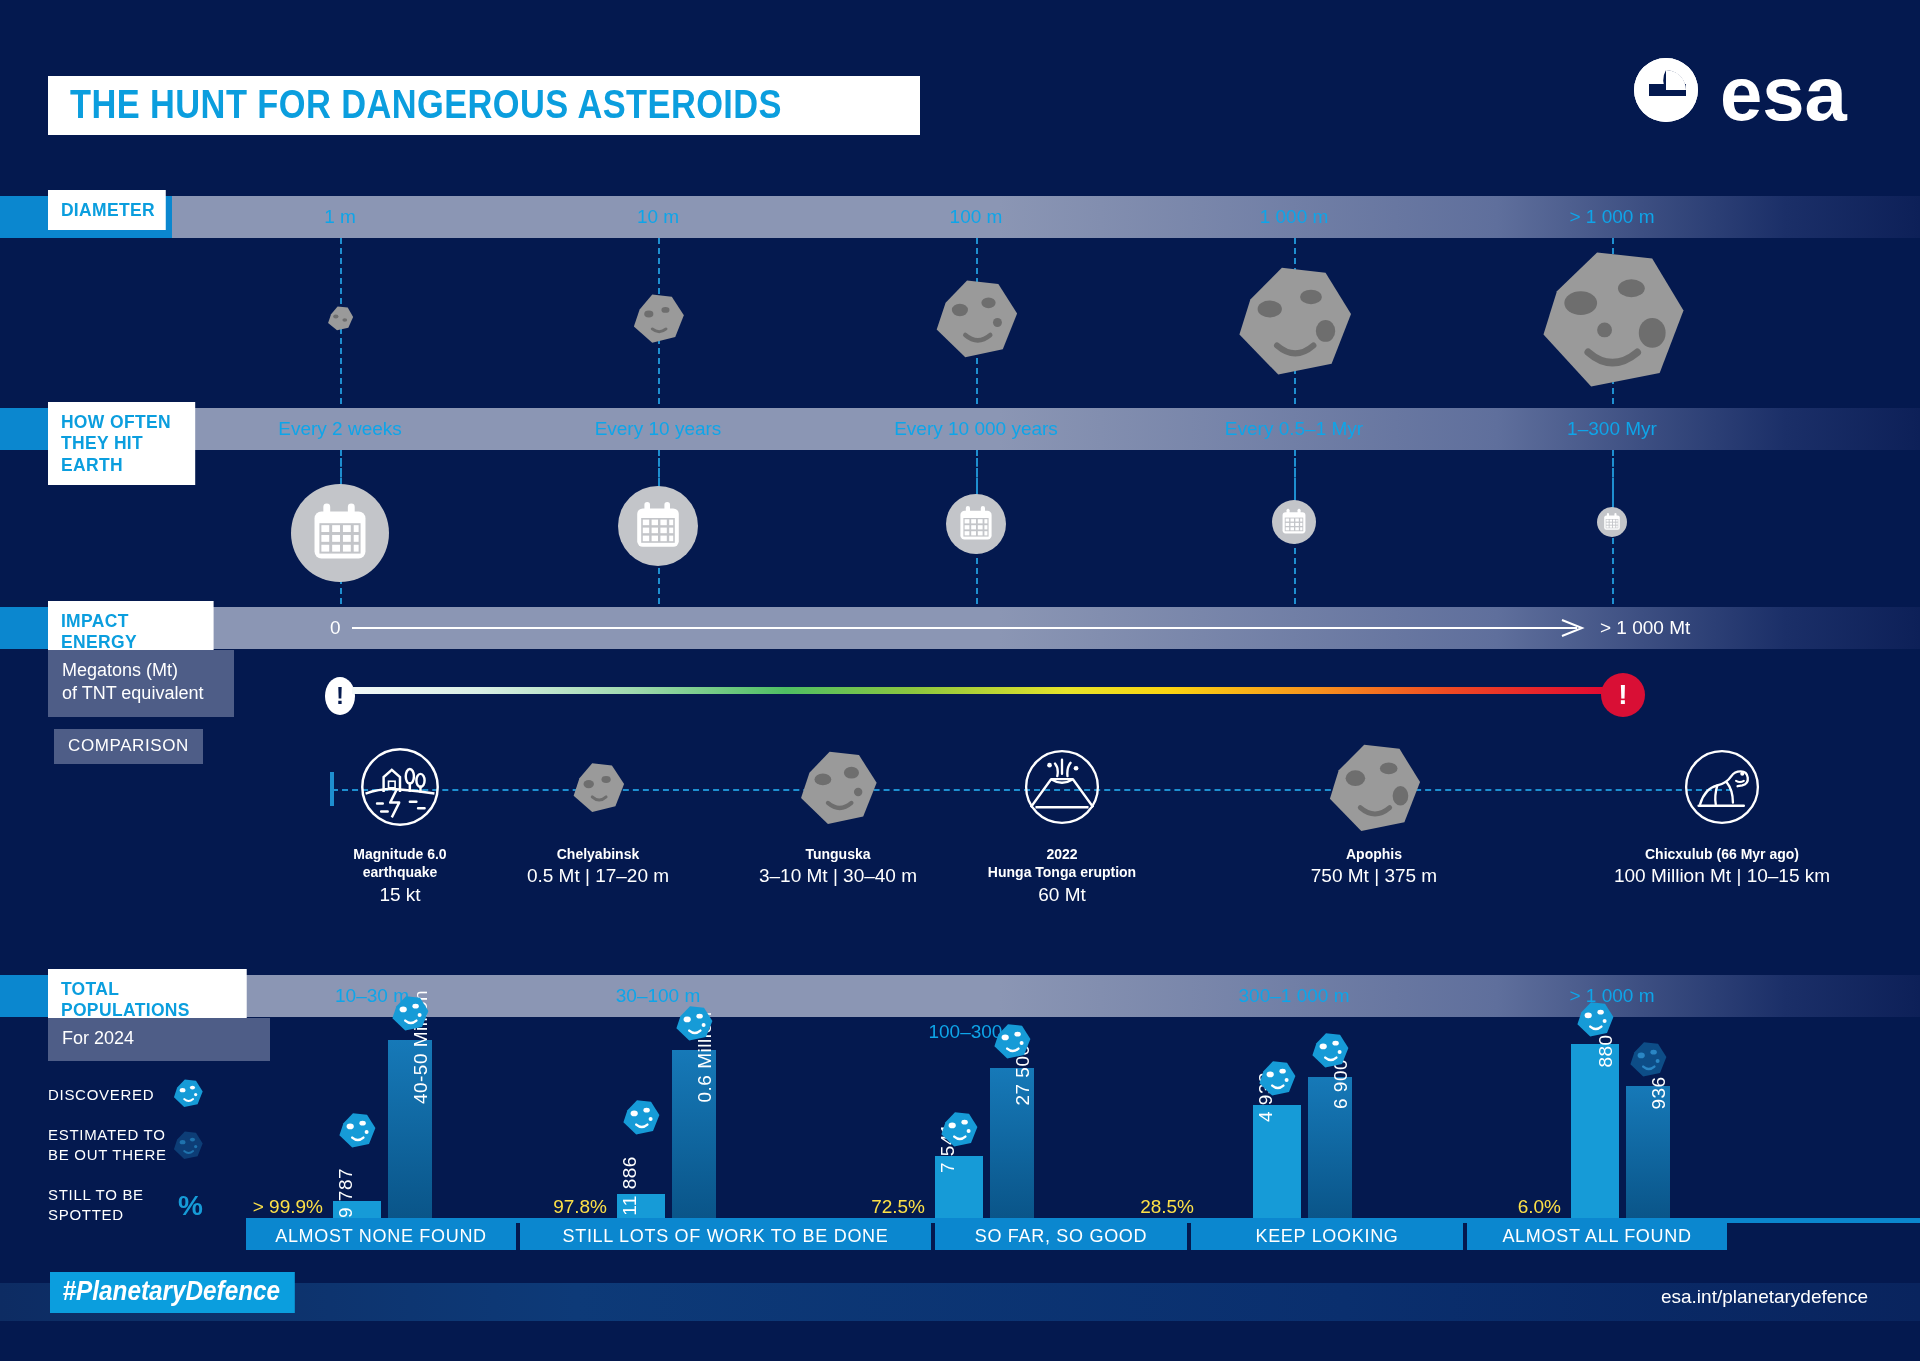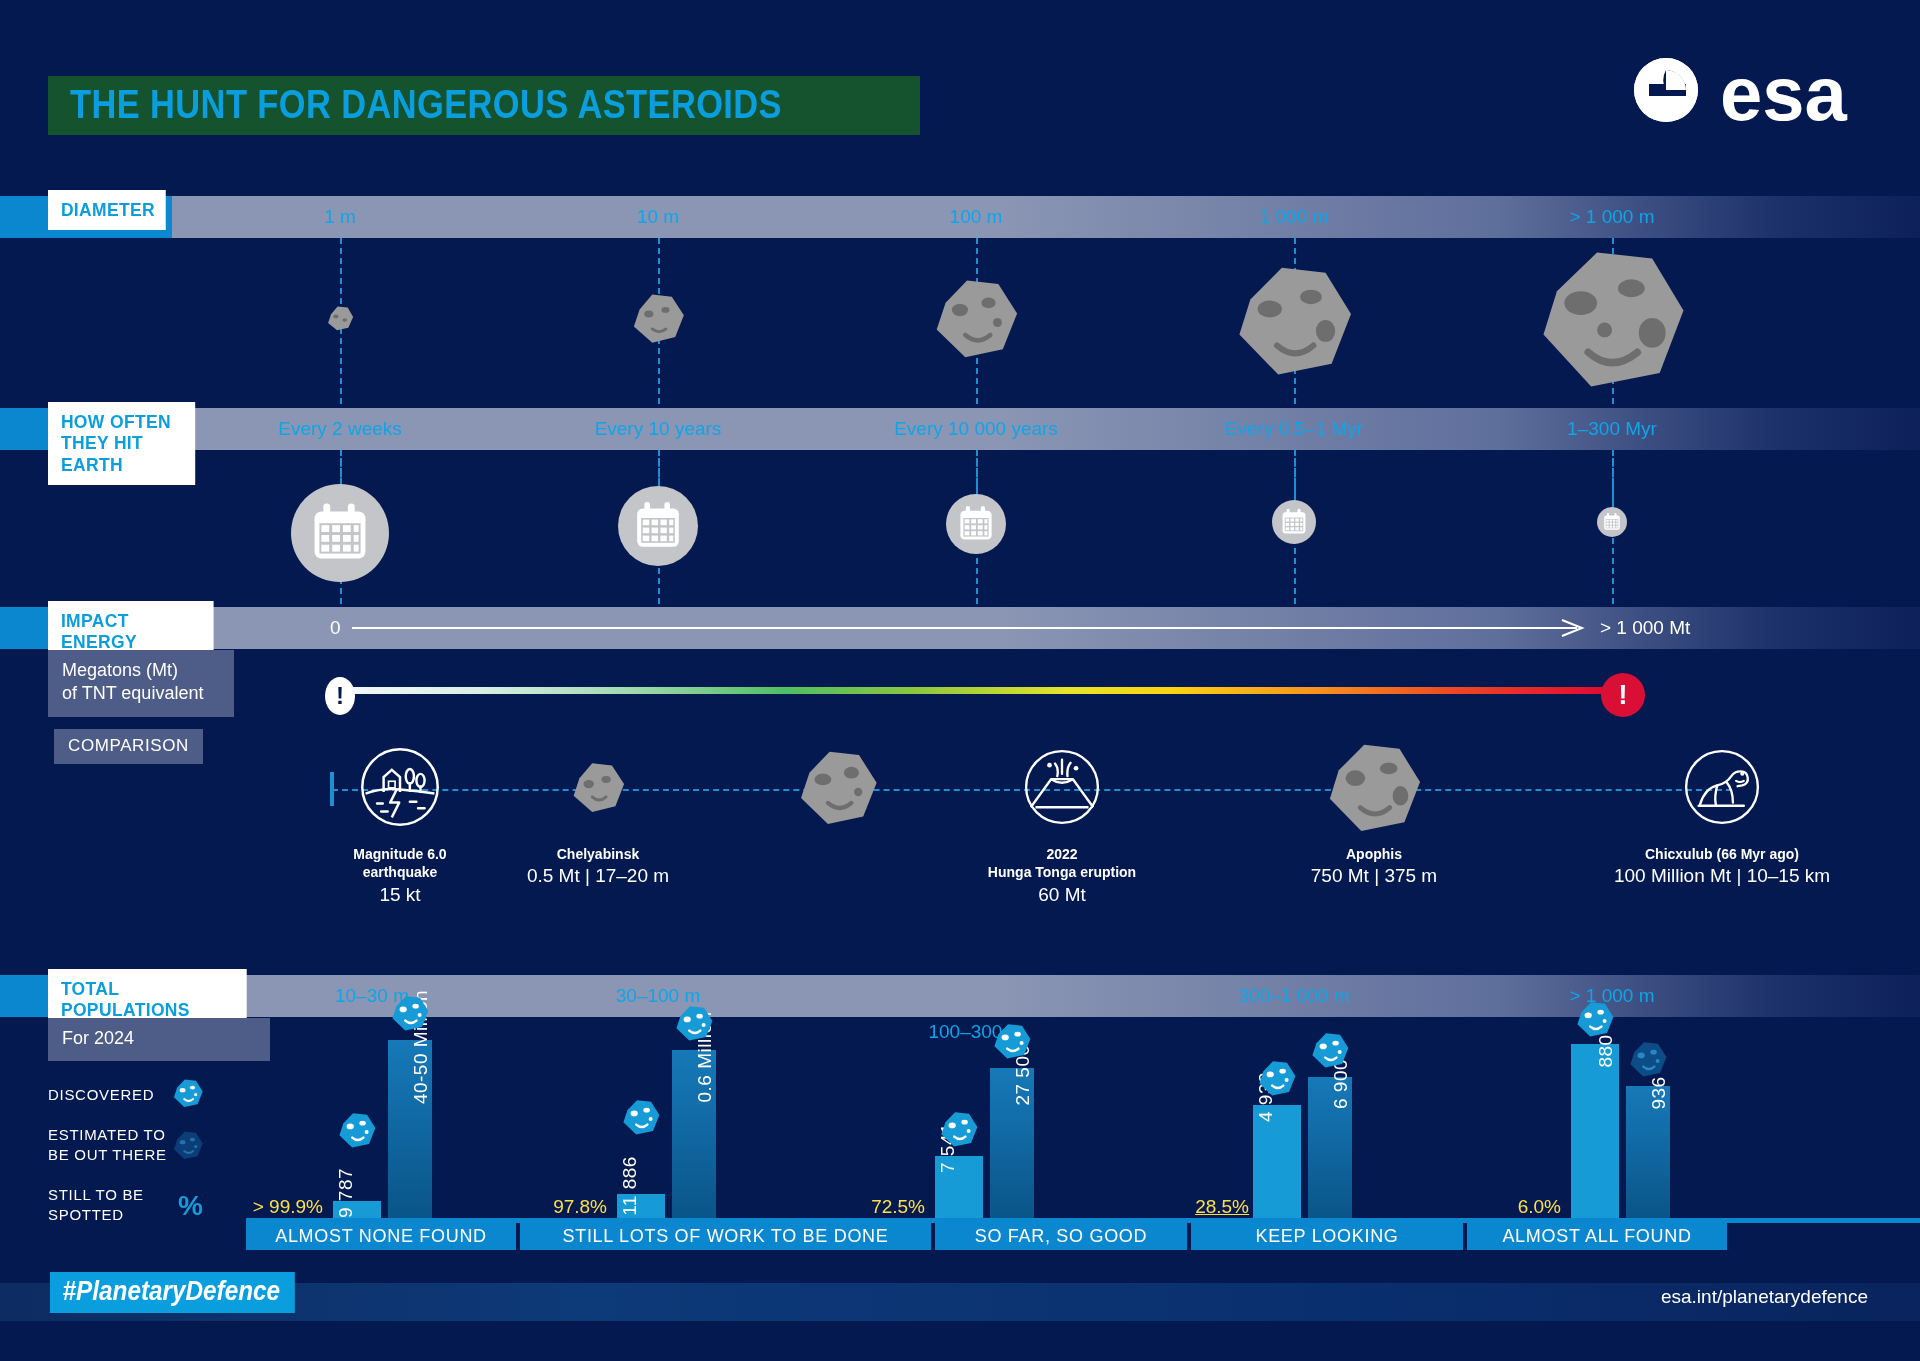--- a/index.html
+++ b/index.html
@@ -9,21 +9,21 @@
     position: relative;
     font-family: "Liberation Sans", sans-serif;
     color: #ffffff;
     overflow: hidden;
   }
   .stage { position: absolute; inset: 0; background: #04194f; }
 
   
   #title-box {
     position: absolute; left: 48px; top: 76px;
-    background: #14532d; padding: 6px 22px 8px 22px;
+    background: #ffffff; padding: 6px 22px 8px 22px;
   }
   #title-box .t {
     color: #0b9ede;
     font-size: 40px; font-weight: bold; letter-spacing: .5px;
     transform: scaleX(.86); transform-origin: left center;
     white-space: nowrap;
     font-family: "Liberation Sans Narrow","Liberation Sans",sans-serif;
   }
 
   
@@ -458,20 +458,24 @@
 
   <div class="comp-item" style="left:400px;">
     <div class="nm">Magnitude 6.0
 earthquake</div>
     <div class="dt">15 kt</div>
   </div>
   <div class="comp-item" style="left:598px;">
     <div class="nm">Chelyabinsk</div>
     <div class="dt">0.5 Mt | 17–20 m</div>
   </div>
+  <div class="comp-item" style="left:838px;">
+    <div class="nm">Tunguska</div>
+    <div class="dt">3–10 Mt | 30–40 m</div>
+  </div>
   <div class="comp-item" style="left:1062px; width:360px;">
     <div class="nm">2022
 Hunga Tonga eruption</div>
     <div class="dt">60 Mt</div>
   </div>
   <div class="comp-item" style="left:1374px;">
     <div class="nm">Apophis</div>
     <div class="dt">750 Mt | 375 m</div>
   </div>
   <div class="comp-item" style="left:1722px; width:400px;">
@@ -603,21 +607,21 @@
       <div class="bar-ast" style="top:-46px;">
         <svg width="40" height="38" viewBox="0 0 100 94">
             <path d="M16 30 L40 5 L75 9 L96 42 L80 82 L38 91 L6 60 Z" fill="#169bd7"></path>
             <ellipse cx="33" cy="38" rx="9" ry="7" fill="#fff"></ellipse>
             <ellipse cx="64" cy="30" rx="8" ry="6" fill="#fff"></ellipse>
             <circle cx="74" cy="52" r="5" fill="#fff"></circle>
             <path d="M38 66 q14 12 28 0" stroke="#fff" stroke-width="6" fill="none" stroke-linecap="round"></path>
           </svg>
       </div>
     </div>
-    <div class="pct" style="left:1011px;text-decoration:underline;">28.5%</div>
+    <div class="pct" style="left:956px;">28.5%</div>
     <div class="bar" style="left:1062px; width:44px; height:141px; background:linear-gradient(to bottom,#1679b8,#0a5589);">
       <div class="vlab">6 900</div>
       <div class="bar-ast" style="top:-46px;">
         <svg width="40" height="38" viewBox="0 0 100 94">
             <path d="M16 30 L40 5 L75 9 L96 42 L80 82 L38 91 L6 60 Z" fill="#169bd7"></path>
             <ellipse cx="33" cy="38" rx="9" ry="7" fill="#fff"></ellipse>
             <ellipse cx="64" cy="30" rx="8" ry="6" fill="#fff"></ellipse>
             <circle cx="74" cy="52" r="5" fill="#fff"></circle>
             <path d="M38 66 q14 12 28 0" stroke="#fff" stroke-width="6" fill="none" stroke-linecap="round"></path>
           </svg>

